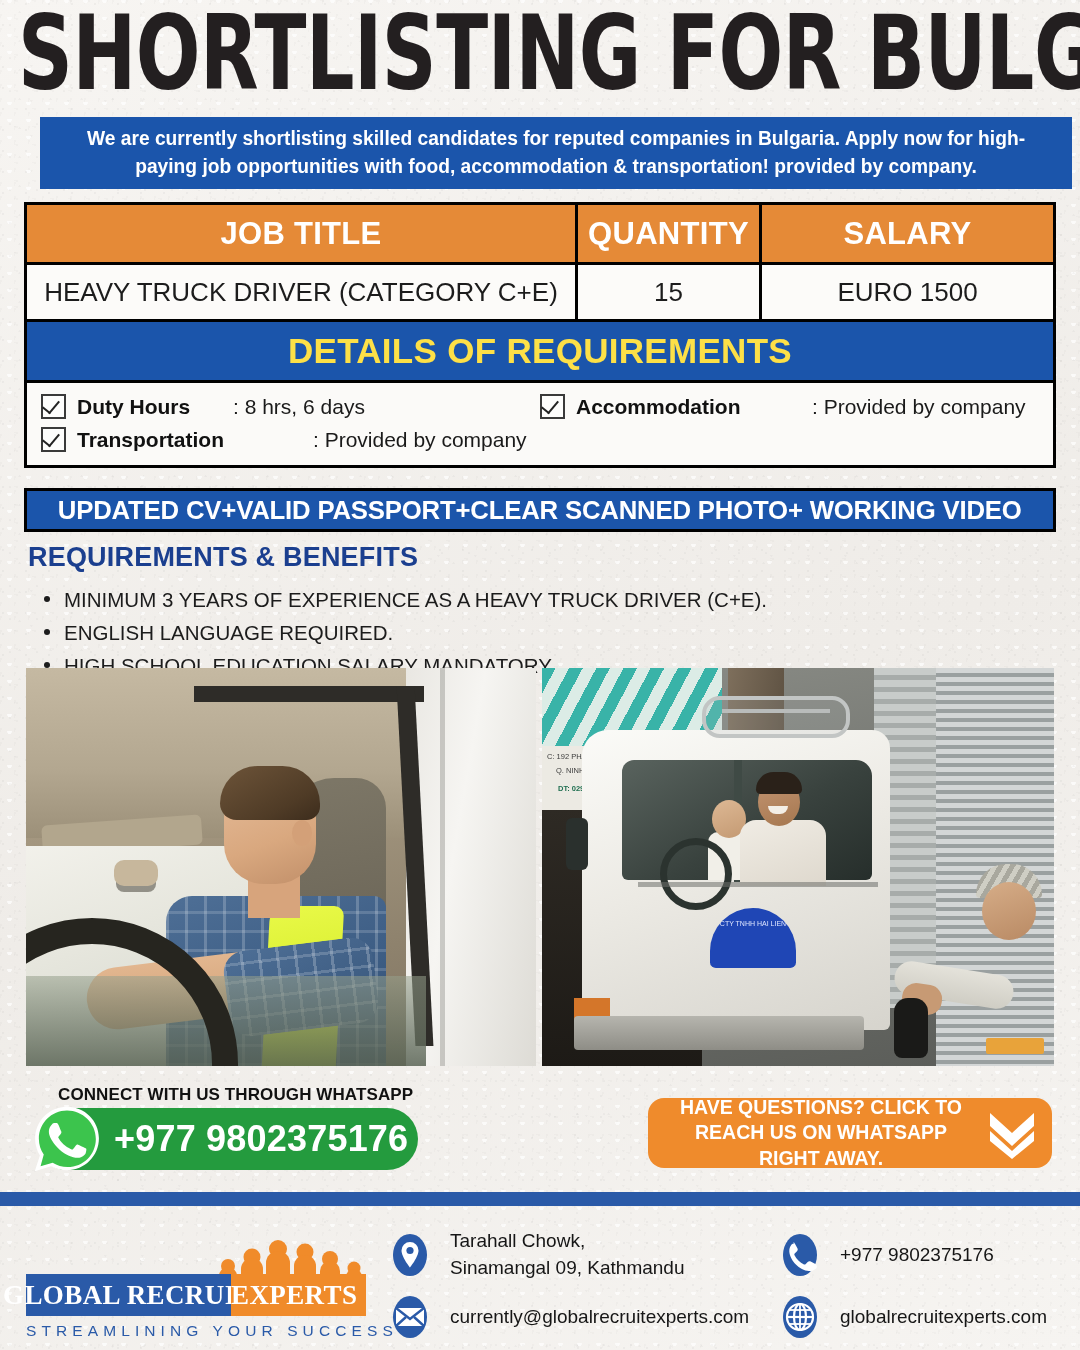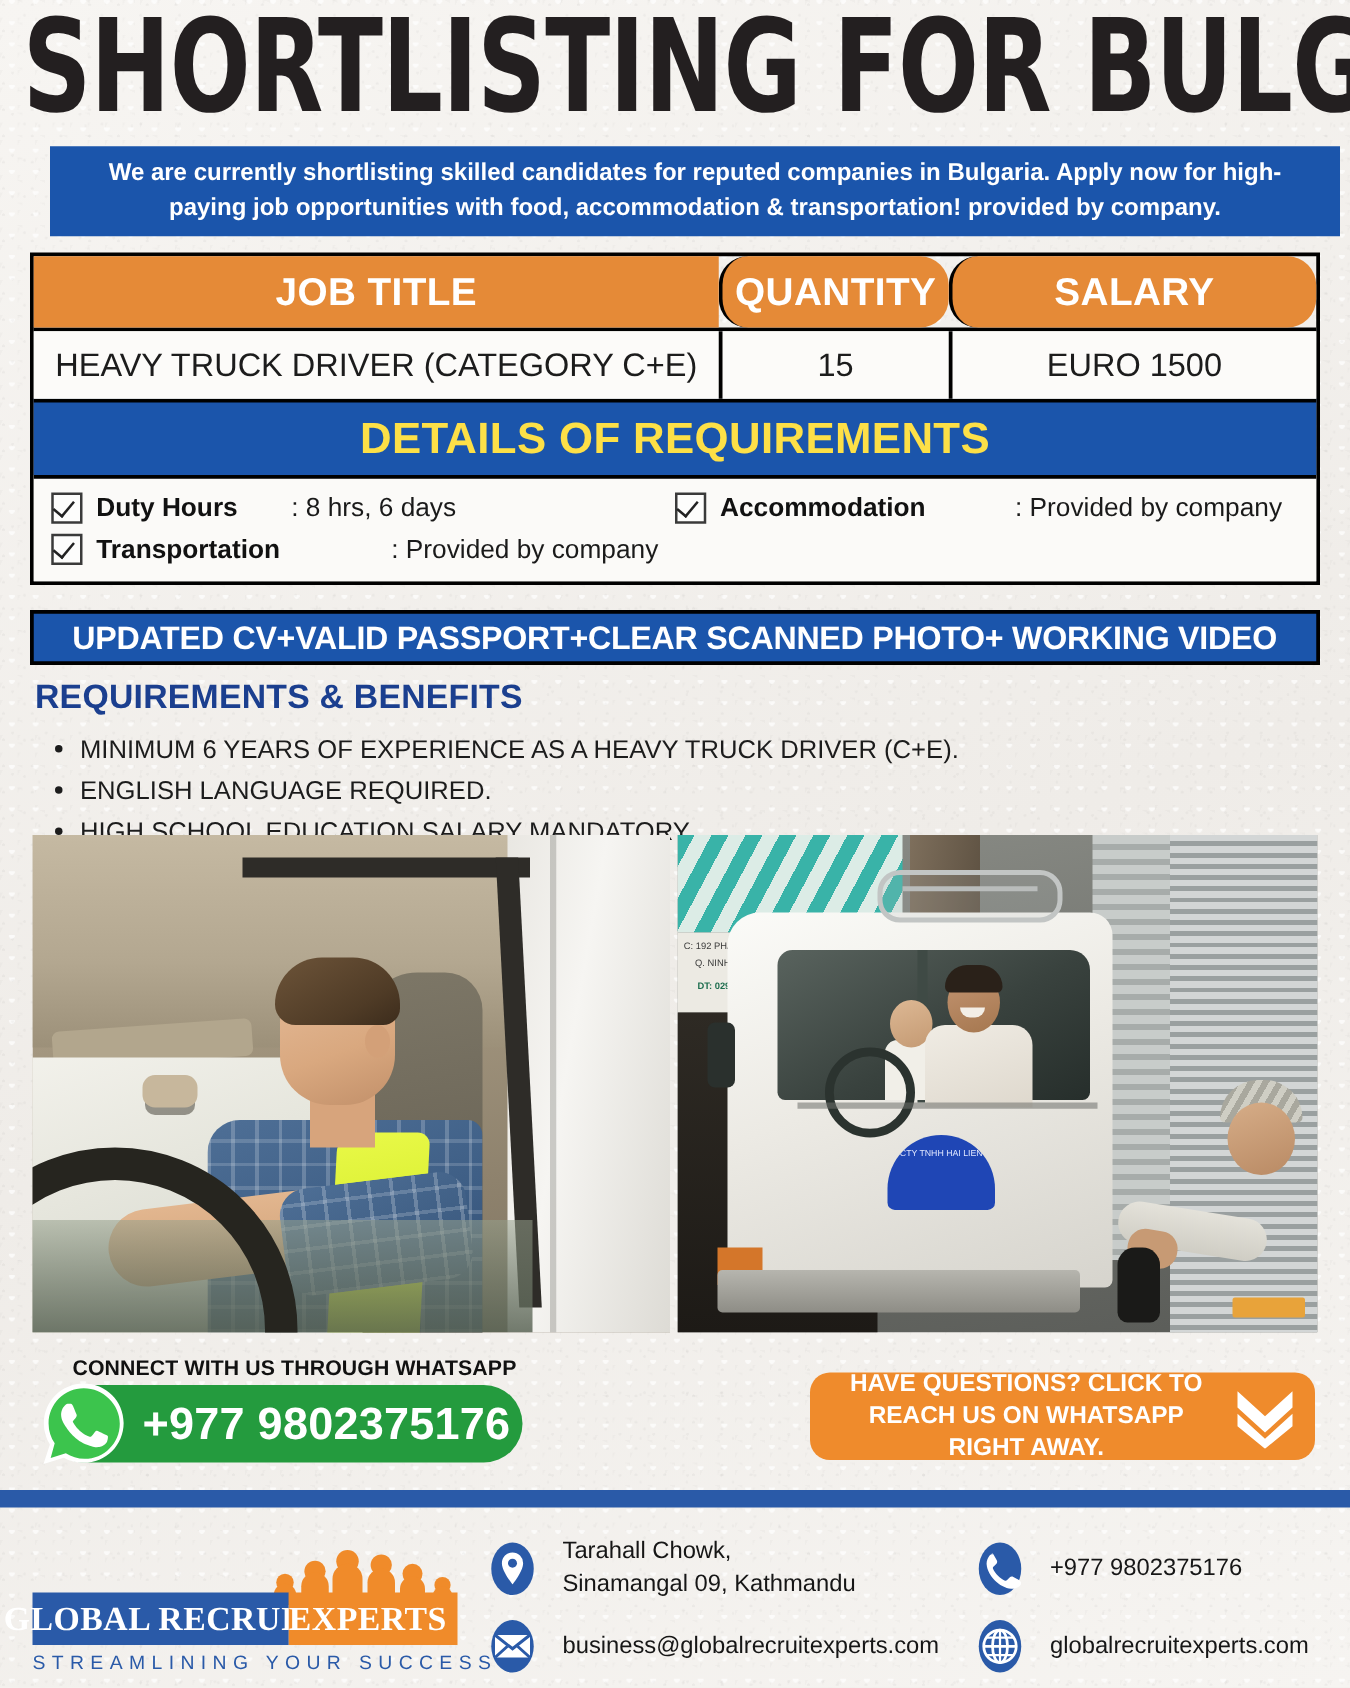--- a/index.html
+++ b/index.html
@@ -106,21 +106,21 @@
   .col-salary { flex: 1 1 auto; }
 
   .head-row .cell {
     background: #e58a37;
     color: #ffffff;
     height: 57px;
     font-size: 31px;
     font-weight: bold;
     letter-spacing: 0.3px;
   }
-  .head-row .cell + .cell { border-left: 3px solid #000; border-radius: 23px; }
+  .head-row .cell + .cell { border-left: 3px solid #000; }
 
   .data-row { border-top: 3px solid #000; }
   .data-row .cell {
     background: #fcfbf9;
     height: 54px;
     color: #1c1c1c;
     font-size: 26px;
     font-weight: normal;
   }
   .data-row .cell + .cell { border-left: 3px solid #000; }
@@ -727,21 +727,21 @@
     </div>
   </div>
 
   <div class="docs-bar">
     <div class="docs-text">UPDATED CV+VALID PASSPORT+CLEAR SCANNED PHOTO+ WORKING VIDEO</div>
   </div>
 
   <div class="req-section">
     <div class="req-heading">REQUIREMENTS &amp; BENEFITS</div>
     <ul class="req-list">
-      <li>MINIMUM 6 YEARS OF EXPERIENCE AS A HEAVY TRUCK DRIVER (C+E).</li>
+      <li>MINIMUM 3 YEARS OF EXPERIENCE AS A HEAVY TRUCK DRIVER (C+E).</li>
       <li>ENGLISH LANGUAGE REQUIRED.</li>
       <li>HIGH SCHOOL EDUCATION SALARY MANDATORY.</li>
     </ul>
   </div>
 
   <div class="photo-strip">
 
     <div class="photo photo-left">
       <div class="pl-bg"></div>
       <div class="pl-headliner"></div>
@@ -864,21 +864,21 @@
         <span class="contact-text">Tarahall Chowk,
 Sinamangal 09, Kathmandu</span>
       </div>
       <div class="contact-item">
         <svg class="contact-icon" viewBox="0 0 44 44">
           <ellipse cx="22" cy="22" rx="17" ry="21" fill="#2a5aa8"></ellipse>
           <rect x="8" y="13" width="28" height="18" fill="#ffffff"></rect>
           <path d="M8 13l14 11 14-11" fill="none" stroke="#2a5aa8" stroke-width="2.4"></path>
           <path d="M8 31l10-9M36 31l-10-9" fill="none" stroke="#2a5aa8" stroke-width="2.4"></path>
         </svg>
-        <span class="contact-text">business@globalrecruitexperts.com</span>
+        <span class="contact-text">currently@globalrecruitexperts.com</span>
       </div>
     </div>
 
     <div class="contact-col right">
       <div class="contact-item">
         <svg class="contact-icon" viewBox="0 0 44 44">
           <ellipse cx="22" cy="22" rx="17" ry="21" fill="#2a5aa8"></ellipse>
           <path d="M16.4 10.5c-1.2-.3-2.3.3-3 1.3-1.1 1.6-2.3 3.7-2.1 6.6.3 4.7 3.2 9.6 6.6 13s8.3 6.3 13 6.6c2.9.2 5-1 6.6-2.1 1-.7 1.6-1.8 1.3-3-.2-.8-.7-1.4-1.4-1.8l-4.7-2.6c-1-.6-2.2-.4-3 .4l-2.2 2.3c-.4.4-1 .5-1.5.3-2.1-1-4-2.4-5.6-4s-3-3.5-4-5.6c-.2-.5-.1-1.1.3-1.5l2.3-2.2c.8-.8 1-2 .4-3l-2.6-4.7c-.4-.7-1-1.2-1.8-1.4z" fill="#ffffff"></path>
         </svg>
         <span class="contact-text">+977 9802375176</span>

